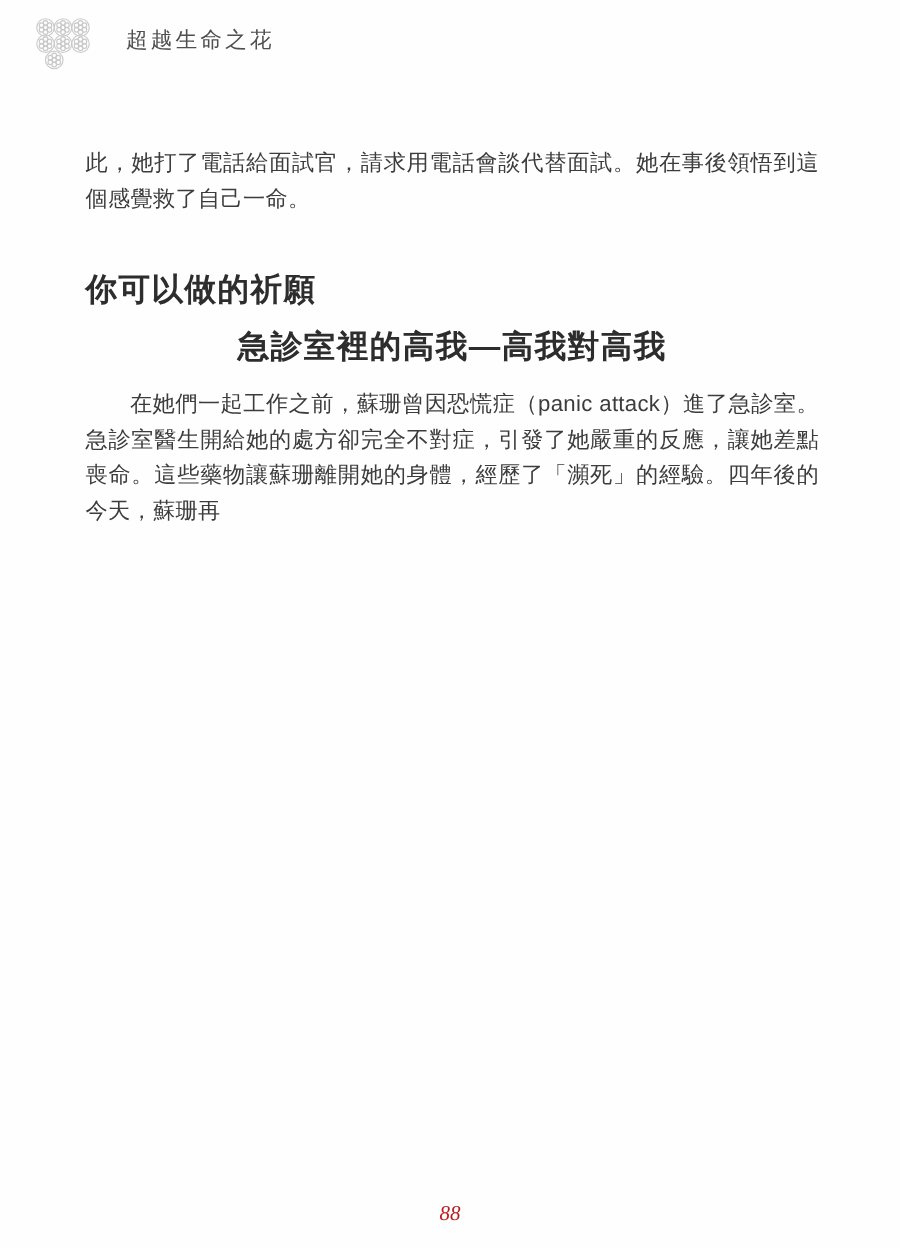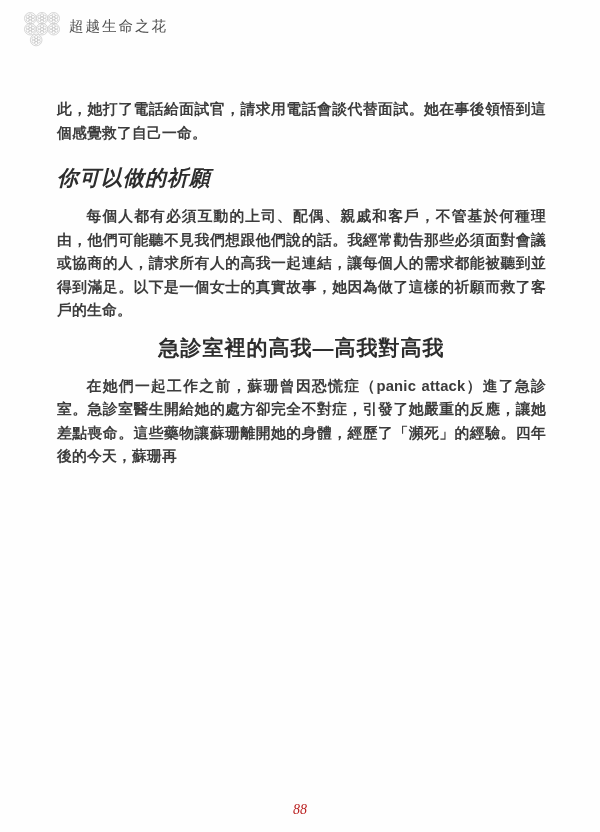--- a/index.html
+++ b/index.html
@@ -16,21 +16,21 @@
     overflow: hidden;
     color: #3c3c3c;
   }
   
   .running-header {
     position: absolute;
     top: 8px;
     left: 22px;
     display: flex;
     align-items: center;
-    gap: 7px;
+    gap: 22px;
   }
   .logo-svg {
     width: 40px;
     height: 44px;
     display: block;
   }
   .book-title {
     font-size: 14.5px;
     letter-spacing: 2px;
     color: #4f4f4f;
@@ -44,33 +44,32 @@
     right: 54px;
     top: 0;
   }
   .para {
     margin: 0;
     font-size: 14.8px;
     line-height: 23.5px;
     text-align: justify;
     color: #3c3c3c;
     letter-spacing: 0.2px;
-    font-weight: bold;
   }
   .indent { text-indent: 2em; }
   .section-heading {
     margin: 0;
     font-size: 21px;
     line-height: 26px;
     font-weight: 700;
     color: #2d2d2d;
     letter-spacing: 1px;
   }
   #p1 { margin-top: 98px; }
-  #h1 { margin-top: 20px; font-style: italic; }
+  #h1 { margin-top: 36px; }
   #p2 { margin-top: 10px; }
   #p3 { margin-top: 15px; }
   #p4 { margin-top: 14px; }
   #h2 { margin-top: 12px; text-align: center; }
   #p5 { margin-top: 6px; }
   #p6 { margin-top: 14px; }
   
   .page-footer {
     position: absolute;
     top: 800px;
@@ -168,21 +167,20 @@
         </g>
       </g>
     </svg>
     <span class="book-title">超越生命之花</span>
   </div>
 
   <div class="page-content">
     <p id="p1" class="para">此，她打了電話給面試官，請求用電話會談代替面試。她在事後領悟到這個感覺救了自己一命。</p>
 
     <h2 id="h1" class="section-heading">你可以做的祈願</h2>
-    <p id="p4" class="para indent">每個人都有必須互動的上司、配偶、親戚和客戶，不管基於何種理由，他們可能聽不見我們想跟他們說的話。我經常勸告那些必須面對會議或協商的人，請求所有人的高我一起連結，讓每個人的需求都能被聽到並得到滿足。以下是一個女士的真實故事，她因為做了這樣的祈願而救了客戶的生命。</p>
 
     <h2 id="h2" class="section-heading">急診室裡的高我—高我對高我</h2>
     <p id="p6" class="para indent">在她們一起工作之前，蘇珊曾因恐慌症（panic attack）進了急診室。急診室醫生開給她的處方卻完全不對症，引發了她嚴重的反應，讓她差點喪命。這些藥物讓蘇珊離開她的身體，經歷了「瀕死」的經驗。四年後的今天，蘇珊再</p>
   </div>
 
   <div class="page-footer">
     <span class="page-number">88</span>
   </div>
 
 </div>

